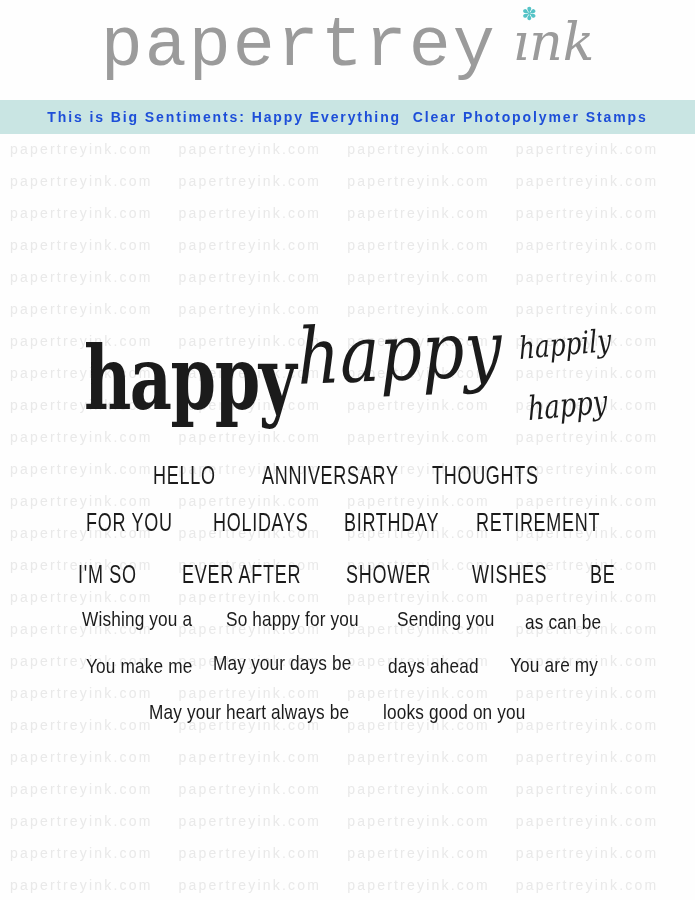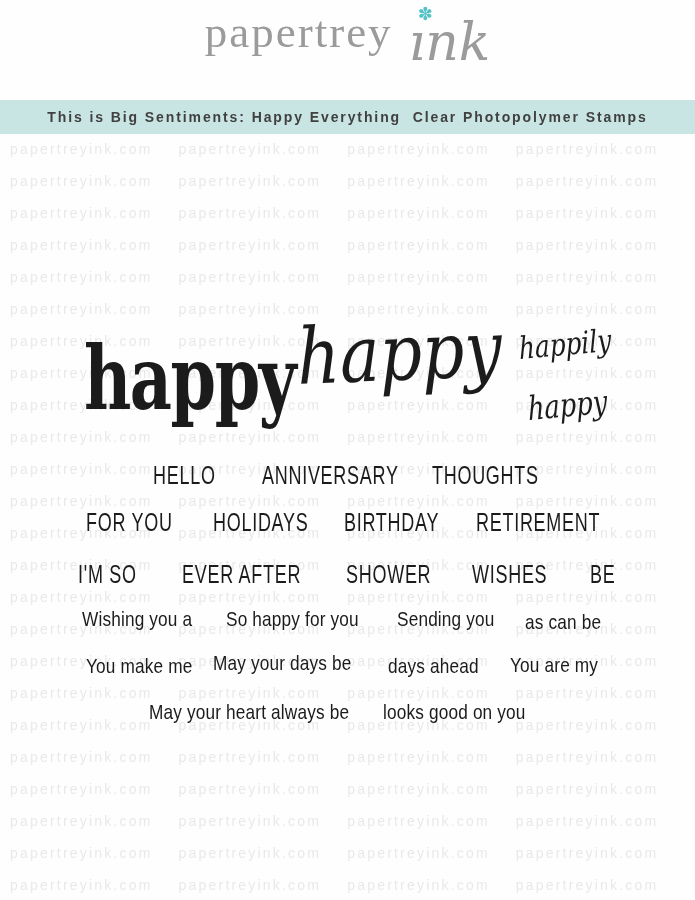--- a/index.html
+++ b/index.html
@@ -19,22 +19,22 @@
     font-size:14px;letter-spacing:2.2px;font-weight:normal;
     user-select:none;
   }
 
   
   .logo{
     position:absolute;top:8px;left:0;right:0;z-index:2;
     display:flex;justify-content:center;align-items:flex-start;gap:16px;
   }
   .logo-serif{
-    font-family:Liberation Serif, serif;
-    font-size:45px;line-height:1.1;letter-spacing:2px;text-align:right;
+    font-family:Liberation Mono, monospace;
+    font-size:70px;line-height:1.1;letter-spacing:2px;text-align:right;
   }
   .logo-ink{
     position:relative;margin-top:6px;
     font-family:"DejaVu Serif", serif;
     font-style:italic;font-size:52px;line-height:1.1;
   }
   .flower{
     position:absolute;left:9px;top:-9px;
     font-size:18px;font-style:normal;line-height:1;
   }
@@ -264,21 +264,21 @@
       </div>
     </div>
 
   <header class="logo" style="color: rgb(155, 155, 155);">
     <span class="logo-serif">papertrey</span>
     <span class="logo-ink">
       <span class="flower" style="color: rgb(85, 195, 198);">✽</span><span>ınk</span>
     </span>
   </header>
 
-  <div class="banner" style="background: rgb(201, 229, 227); color: #404040;">
+  <div class="banner" style="background: rgb(201, 229, 227); color: #1d4ed8;">
     <span>This is Big Sentiments: Happy Everything  Clear Photopolymer Stamps</span>
   </div>
 
   <main>
     <span class="stamp big-serif" style="color: rgb(27, 27, 27);">happy</span>
     <span class="stamp script-lg" style="color: rgb(27, 27, 27);">happy</span>
     <span class="stamp script-md" style="color: rgb(27, 27, 27);">happily</span>
     <span class="stamp script-sm" style="color: rgb(27, 27, 27);">happy</span>
 
     <span class="stamp caps s-hello" style="color: rgb(27, 27, 27);">HELLO</span>

